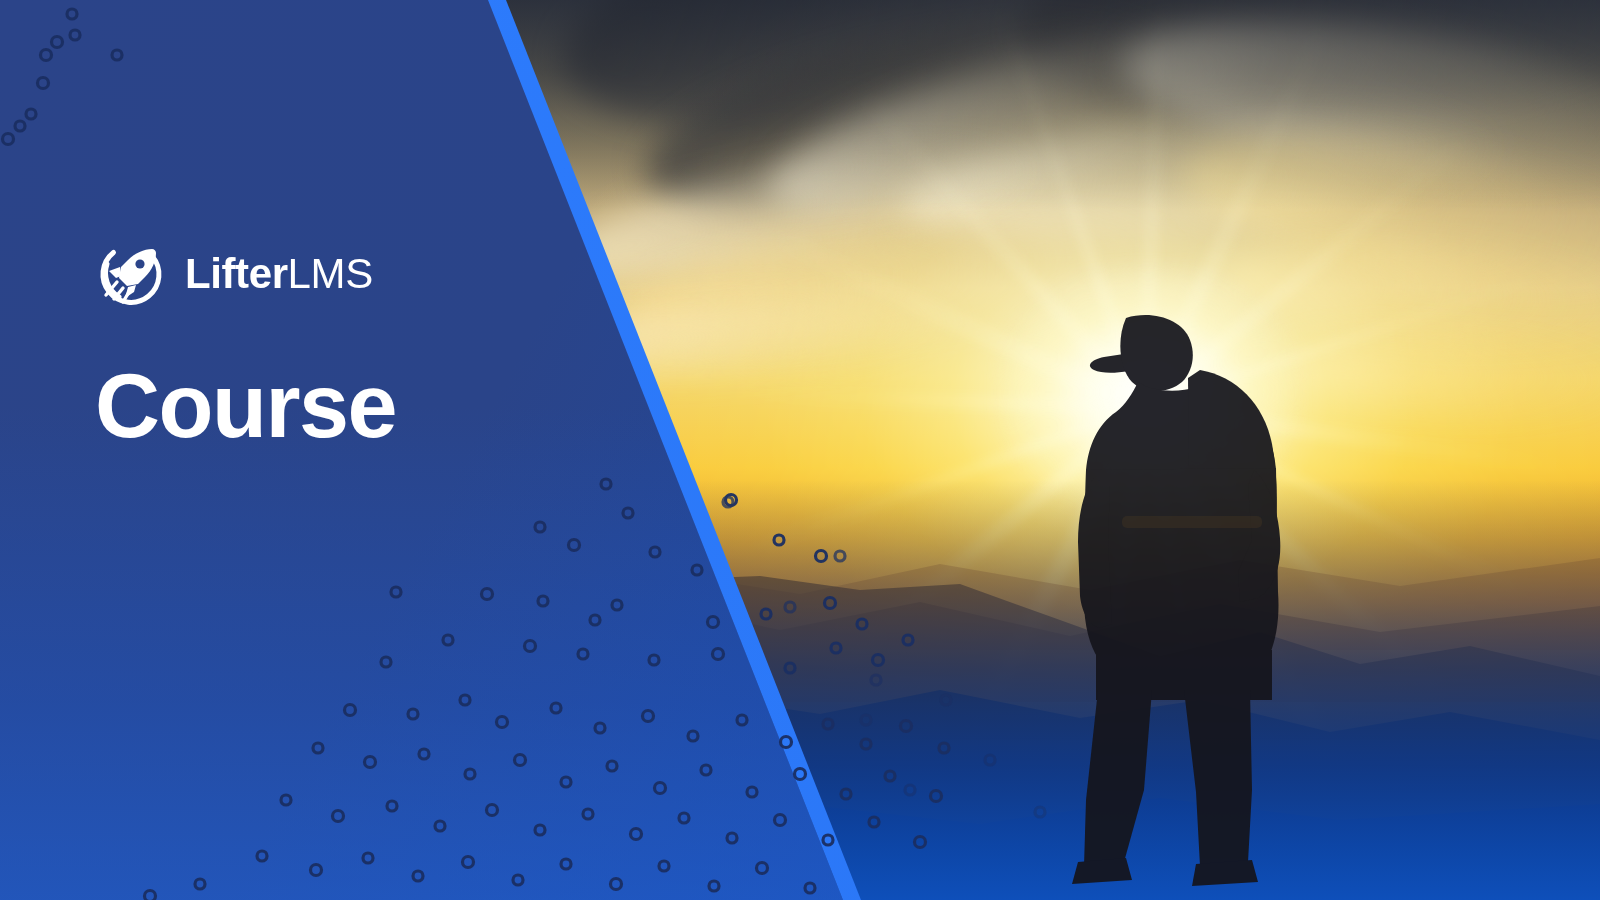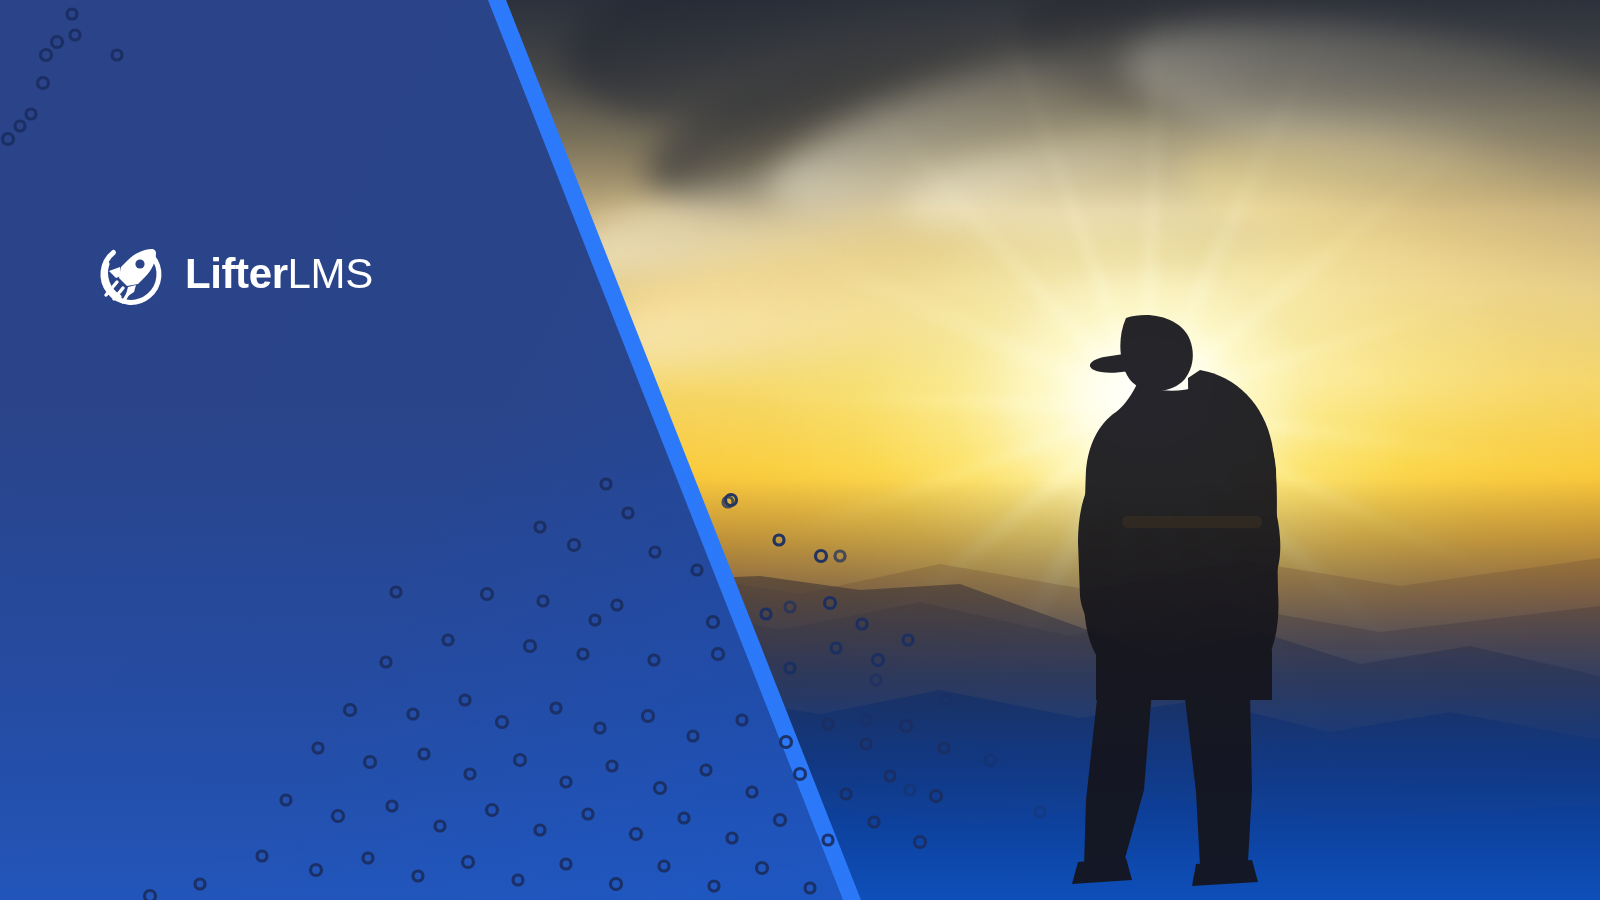--- a/index.html
+++ b/index.html
@@ -458,17 +458,18 @@
         <path d="M22,44 L11,57" stroke="#ffffff" stroke-width="3.4" stroke-linecap="round"></path>
         <path d="M28,50 L19,61" stroke="#ffffff" stroke-width="3.4" stroke-linecap="round"></path>
         <path d="M34,54 L28,64" stroke="#ffffff" stroke-width="3.4" stroke-linecap="round"></path>
       </svg>
       <div class="logo-word">
         <span class="w-lifter">Lifter</span><span class="w-lms">LMS</span>
       </div>
     </div>
 
     <h1 class="headline">
+      <span class="ln">Course</span>
     </h1>
 
   </div>
 
 </div>
 
 </body></html>

